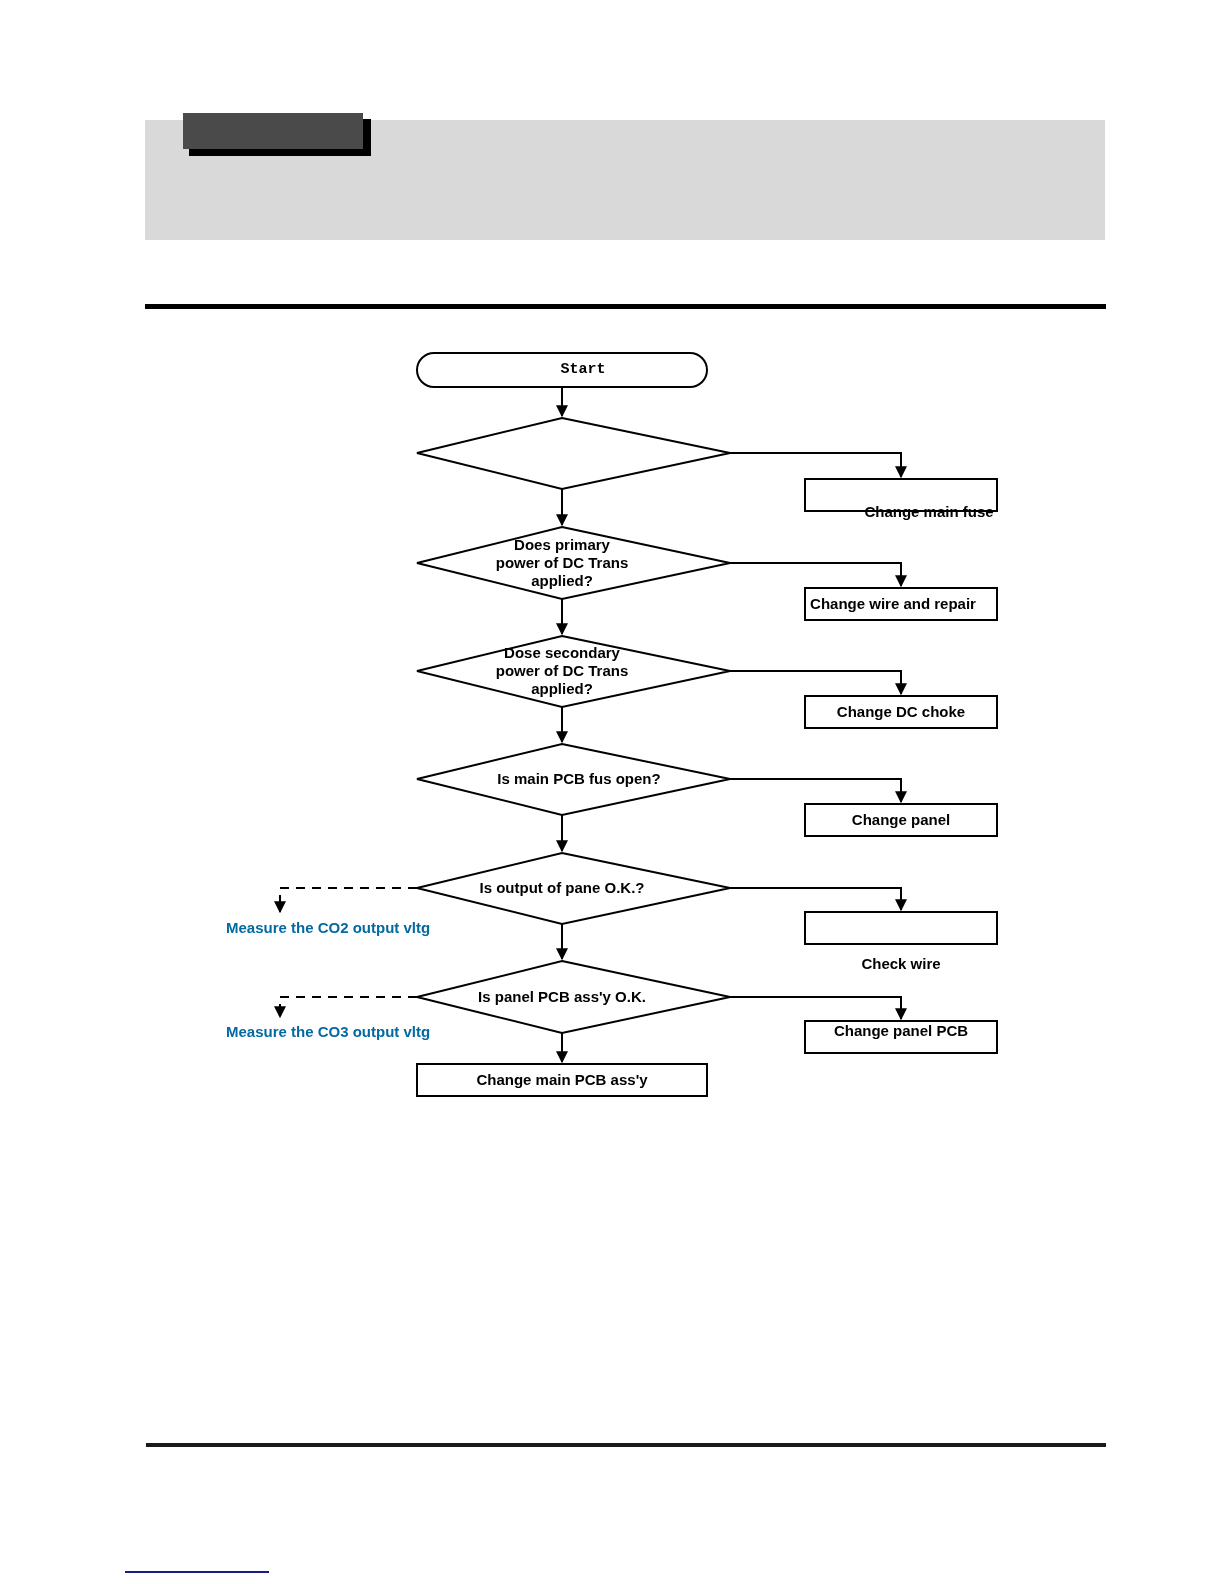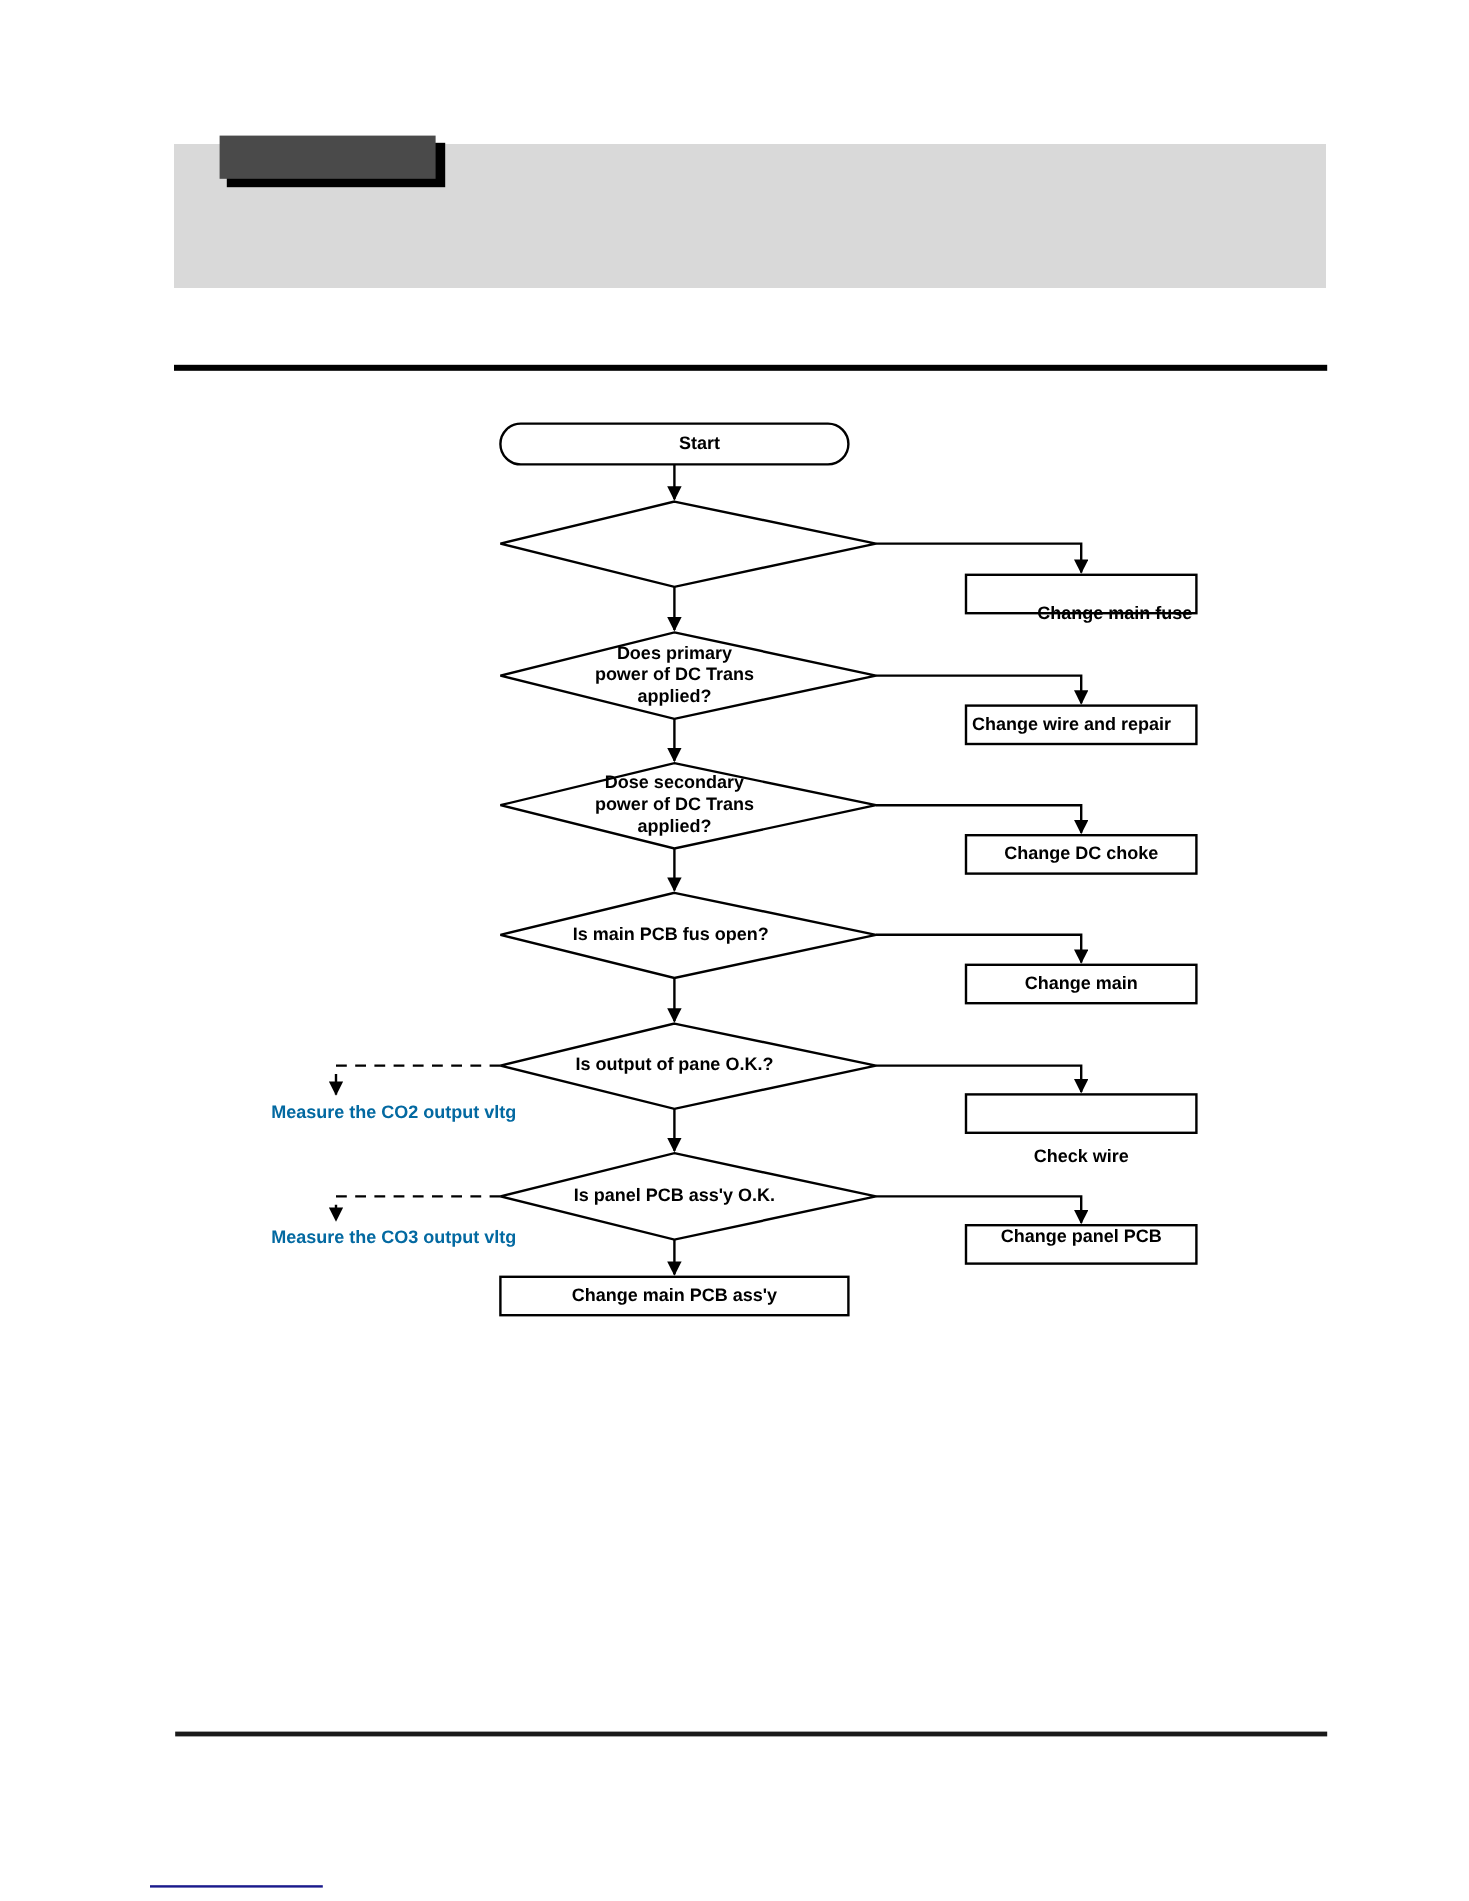--- a/index.html
+++ b/index.html
@@ -177,44 +177,44 @@
         <path d="M 730 779 L 901 779 L 901 802" marker-end="url(#arrow)"></path>
         <path d="M 730 888 L 901 888 L 901 910" marker-end="url(#arrow)"></path>
         <path d="M 730 997 L 901 997 L 901 1019" marker-end="url(#arrow)"></path>
 
         <path stroke-dasharray="9 7" d="M 417 888 L 280 888 L 280 912" marker-end="url(#arrow)"></path>
         <path stroke-dasharray="9 7" d="M 417 997 L 280 997 L 280 1017" marker-end="url(#arrow)"></path>
 
       </g>
     </svg>
 
-    <div class="node-label" style="left:417px; top:353px; width:332px; height:34px;">Start</div>
+    <div class="node-label" style="left:417px; top:353px; width:332px; height:34px;font-family:Liberation Mono, monospace;">Start</div>
 
 
     <div class="node-label" style="left:437px; top:533px; width:250px; height:60px;">Does primary
 power of DC Trans
 applied?</div>
 
     <div class="node-label" style="left:437px; top:641px; width:250px; height:60px;">Dose secondary
 power of DC Trans
 applied?</div>
 
-    <div class="node-label" style="left:434px; top:764px; width:250px; height:30px;">Is main PCB fus open?</div>
+    <div class="node-label" style="left:454px; top:764px; width:250px; height:30px;">Is main PCB fus open?</div>
 
     <div class="node-label" style="left:437px; top:873px; width:250px; height:30px;">Is output of pane O.K.?</div>
 
     <div class="node-label" style="left:437px; top:982px; width:250px; height:30px;">Is panel PCB ass'y O.K.</div>
 
     <div class="node-label" style="left:805px; top:496px; width:162px; height:32px;padding-left:43px;">Change main fuse</div>
 
     <div class="node-label" style="left:805px; top:588px; width:176px; height:32px;">Change wire and repair</div>
 
     <div class="node-label" style="left:805px; top:696px; width:192px; height:32px;">Change DC choke</div>
 
-    <div class="node-label" style="left:805px; top:804px; width:192px; height:32px;">Change main</div>
+    <div class="node-label" style="left:805px; top:804px; width:192px; height:32px;">Change panel</div>
 
     <div class="node-label" style="left:805px; top:912px; width:192px; height:32px;margin-top:36px;">Check wire</div>
 
     <div class="node-label" style="left:805px; top:1021px; width:192px; height:20px;">Change panel PCB</div>
 
     <div class="node-label" style="left:417px; top:1064px; width:290px; height:32px;">Change main PCB ass'y</div>
 
     <div class="annot-label" style="left:226px; top:919px;">Measure the CO2 output vltg</div>
 
     <div class="annot-label" style="left:226px; top:1023px;">Measure the CO3 output vltg</div>

